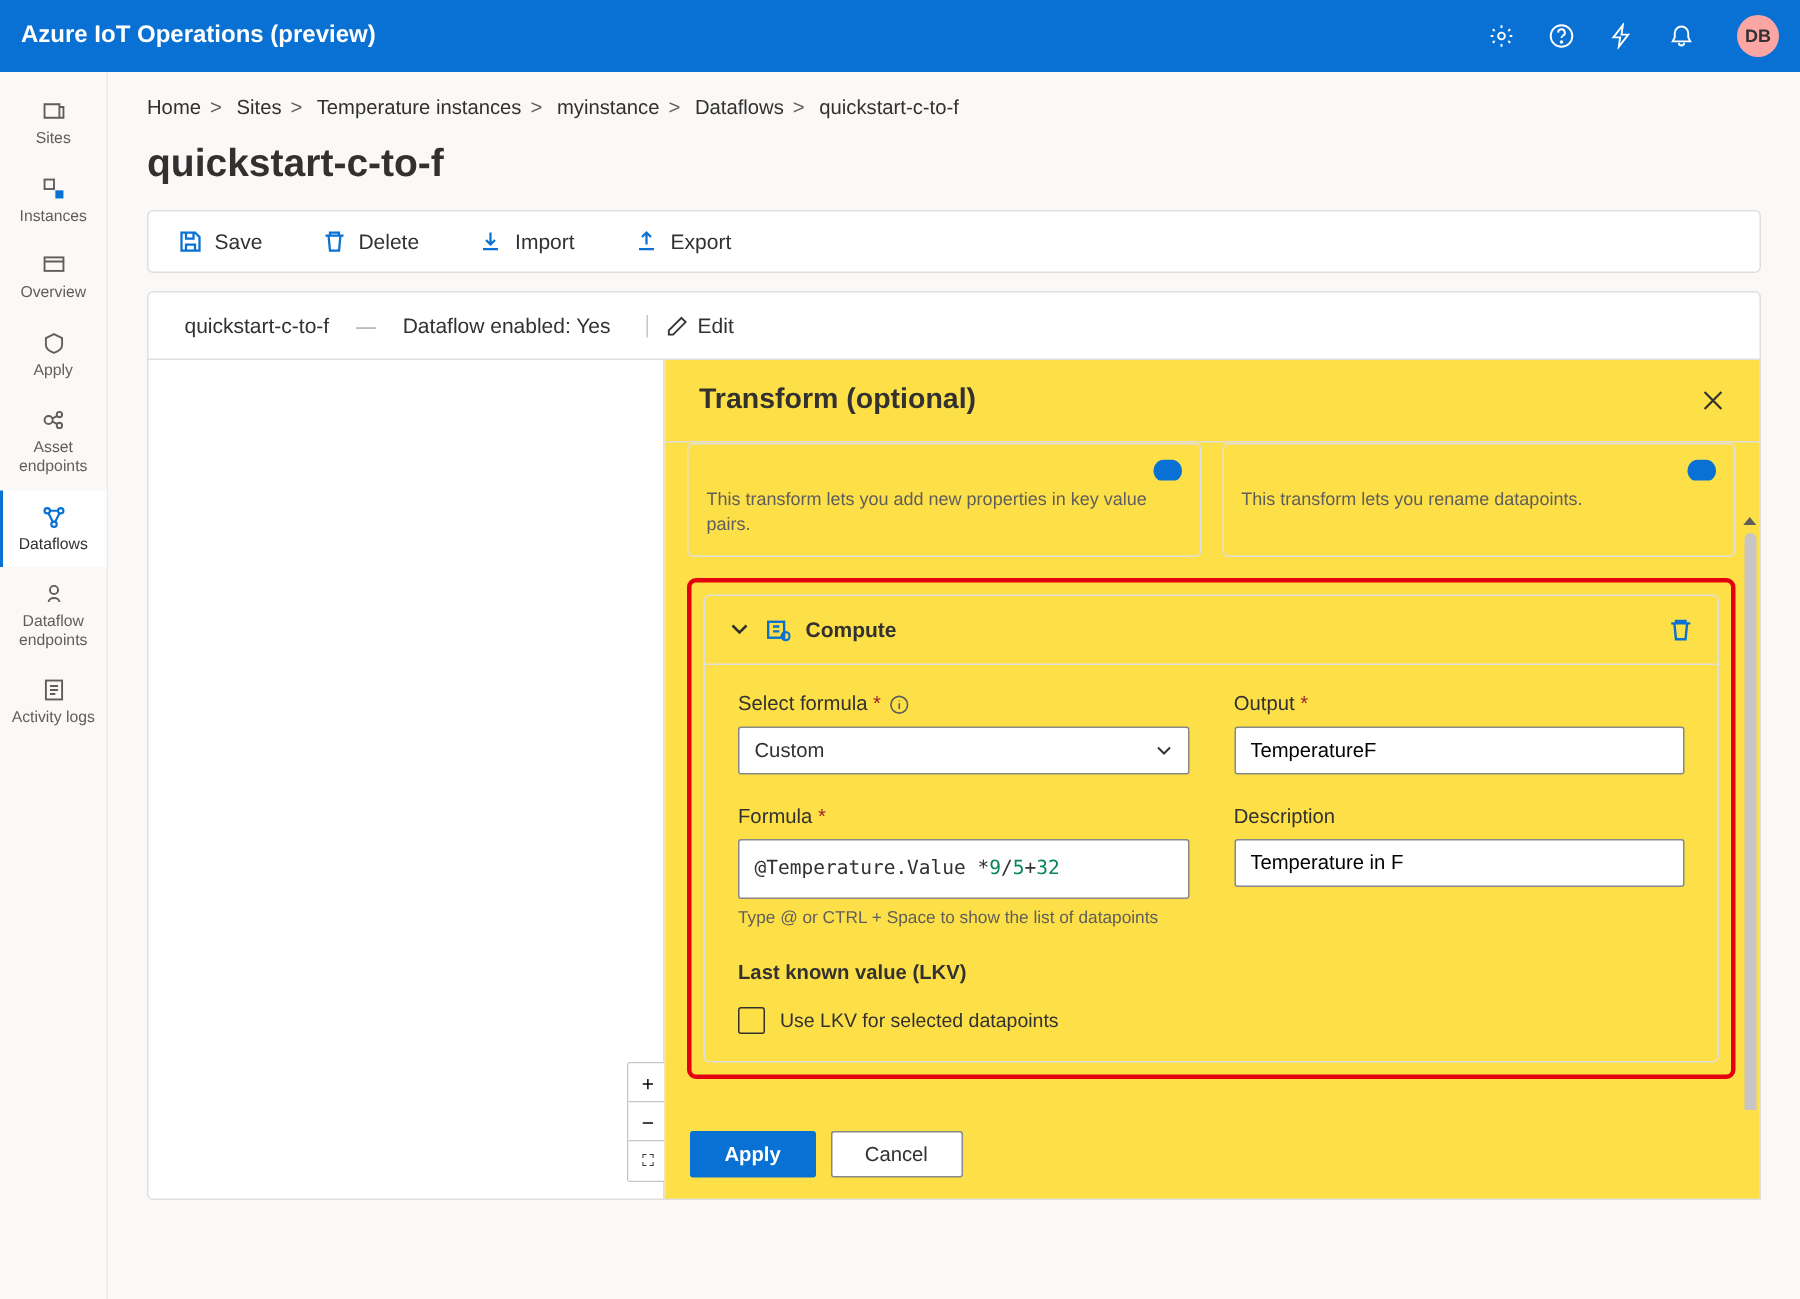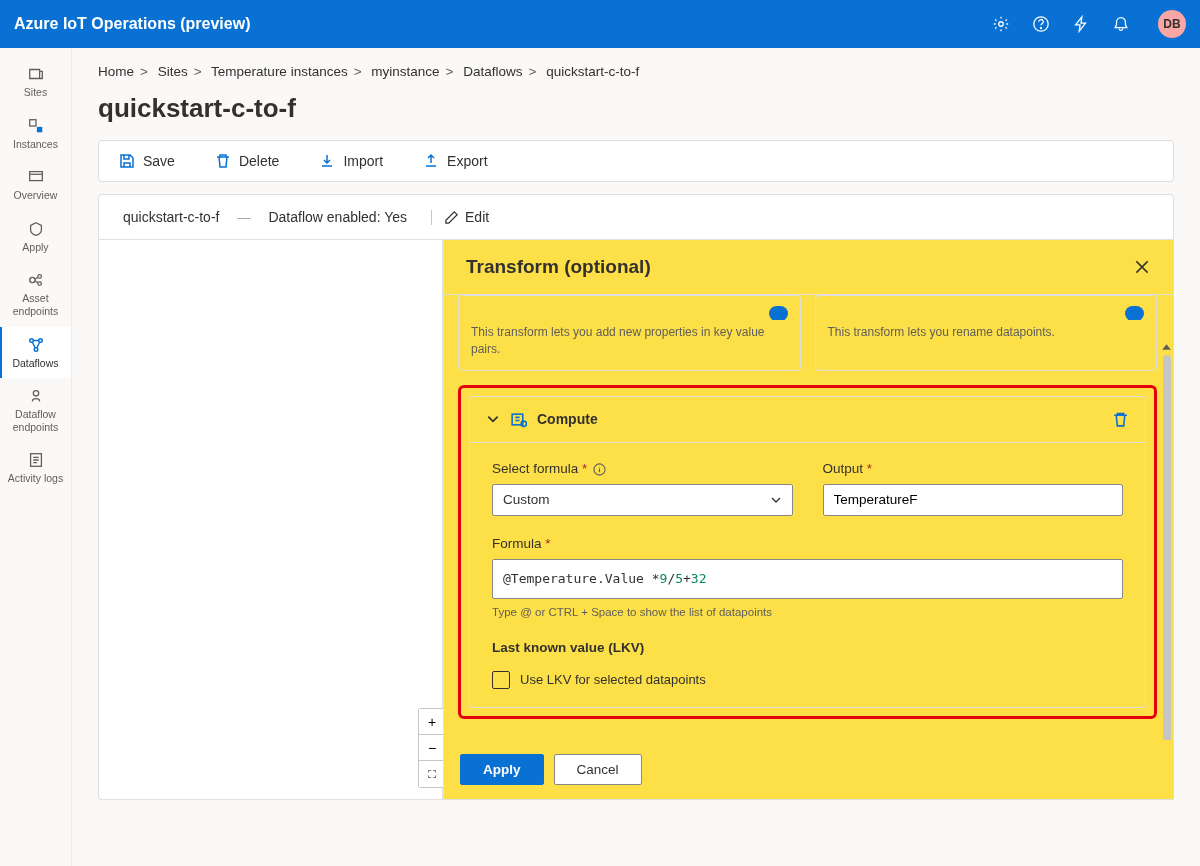--- a/index.html
+++ b/index.html
@@ -319,20 +319,24 @@
                   <div class="field formula-field" style="height:40px;display:flex;align-items:center;">
                     <span>@Temperature.Value * </span>
                       <span class="tok-num">9</span>
                       <span>/</span>
                       <span class="tok-num">5</span>
                       <span> + </span>
                       <span class="tok-num">32</span>
                   </div>
                   <div class="hint">Type @ or CTRL + Space to show the list of datapoints</div>
                 </div>
+                <div class="form-col">
+                  <label class="flabel">Description</label>
+                  <input class="field" value="Temperature in F" style="">
+                </div>
               </div>
               <div class="lkv-heading">Last known value (LKV)</div>
               <div class="checkbox-row">
                 <div class="checkbox"></div>
                 <span>Use LKV for selected datapoints</span>
               </div>
             </div>
           </div>
         </div>
 

